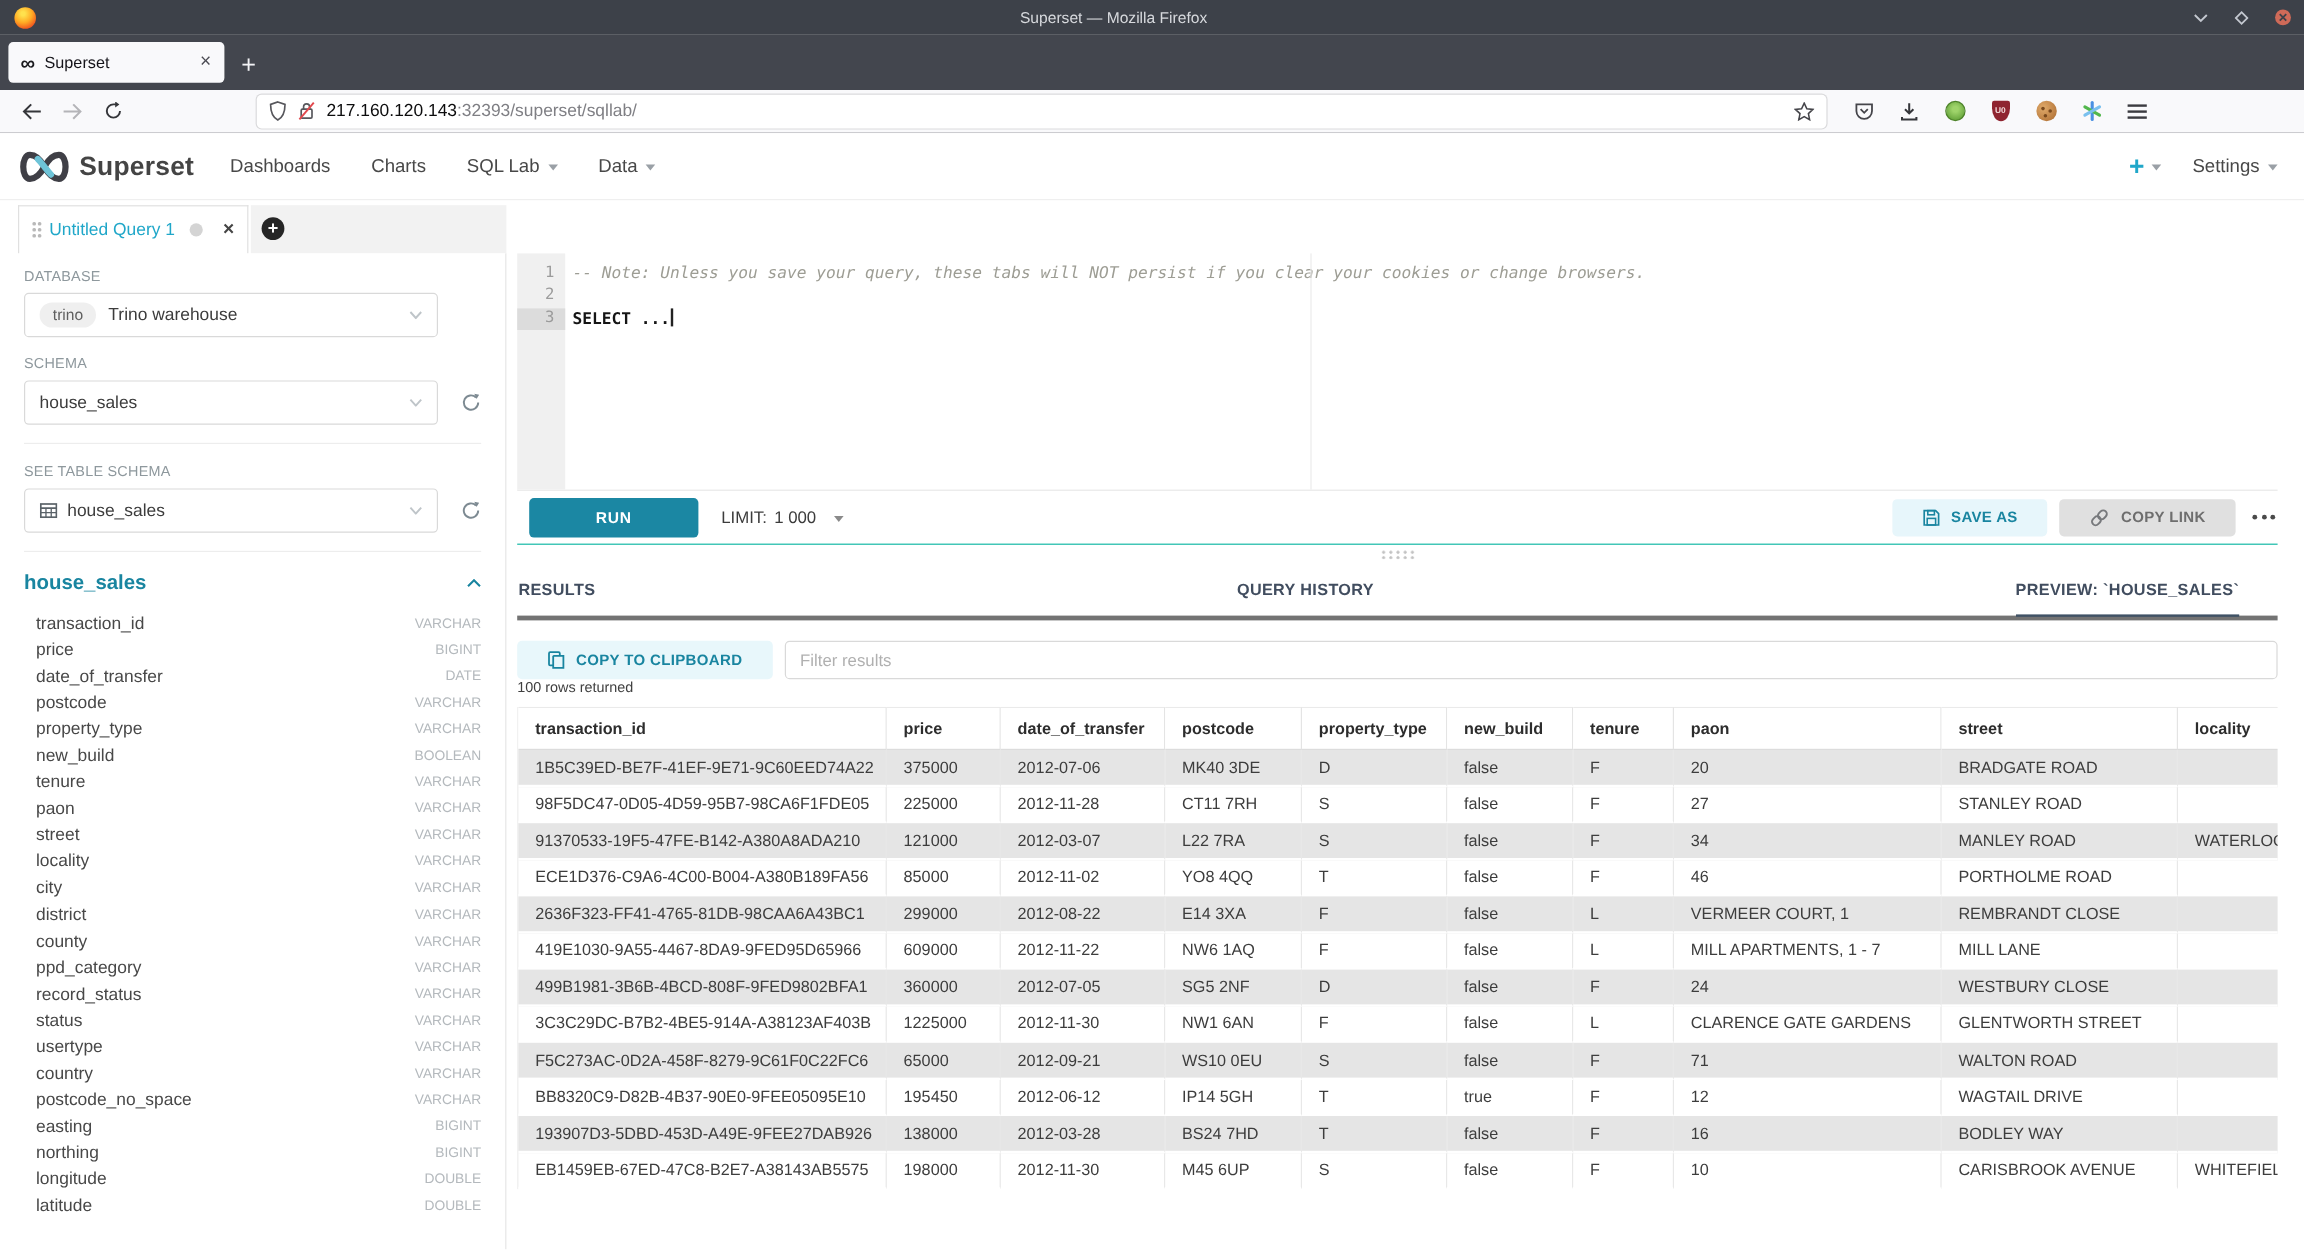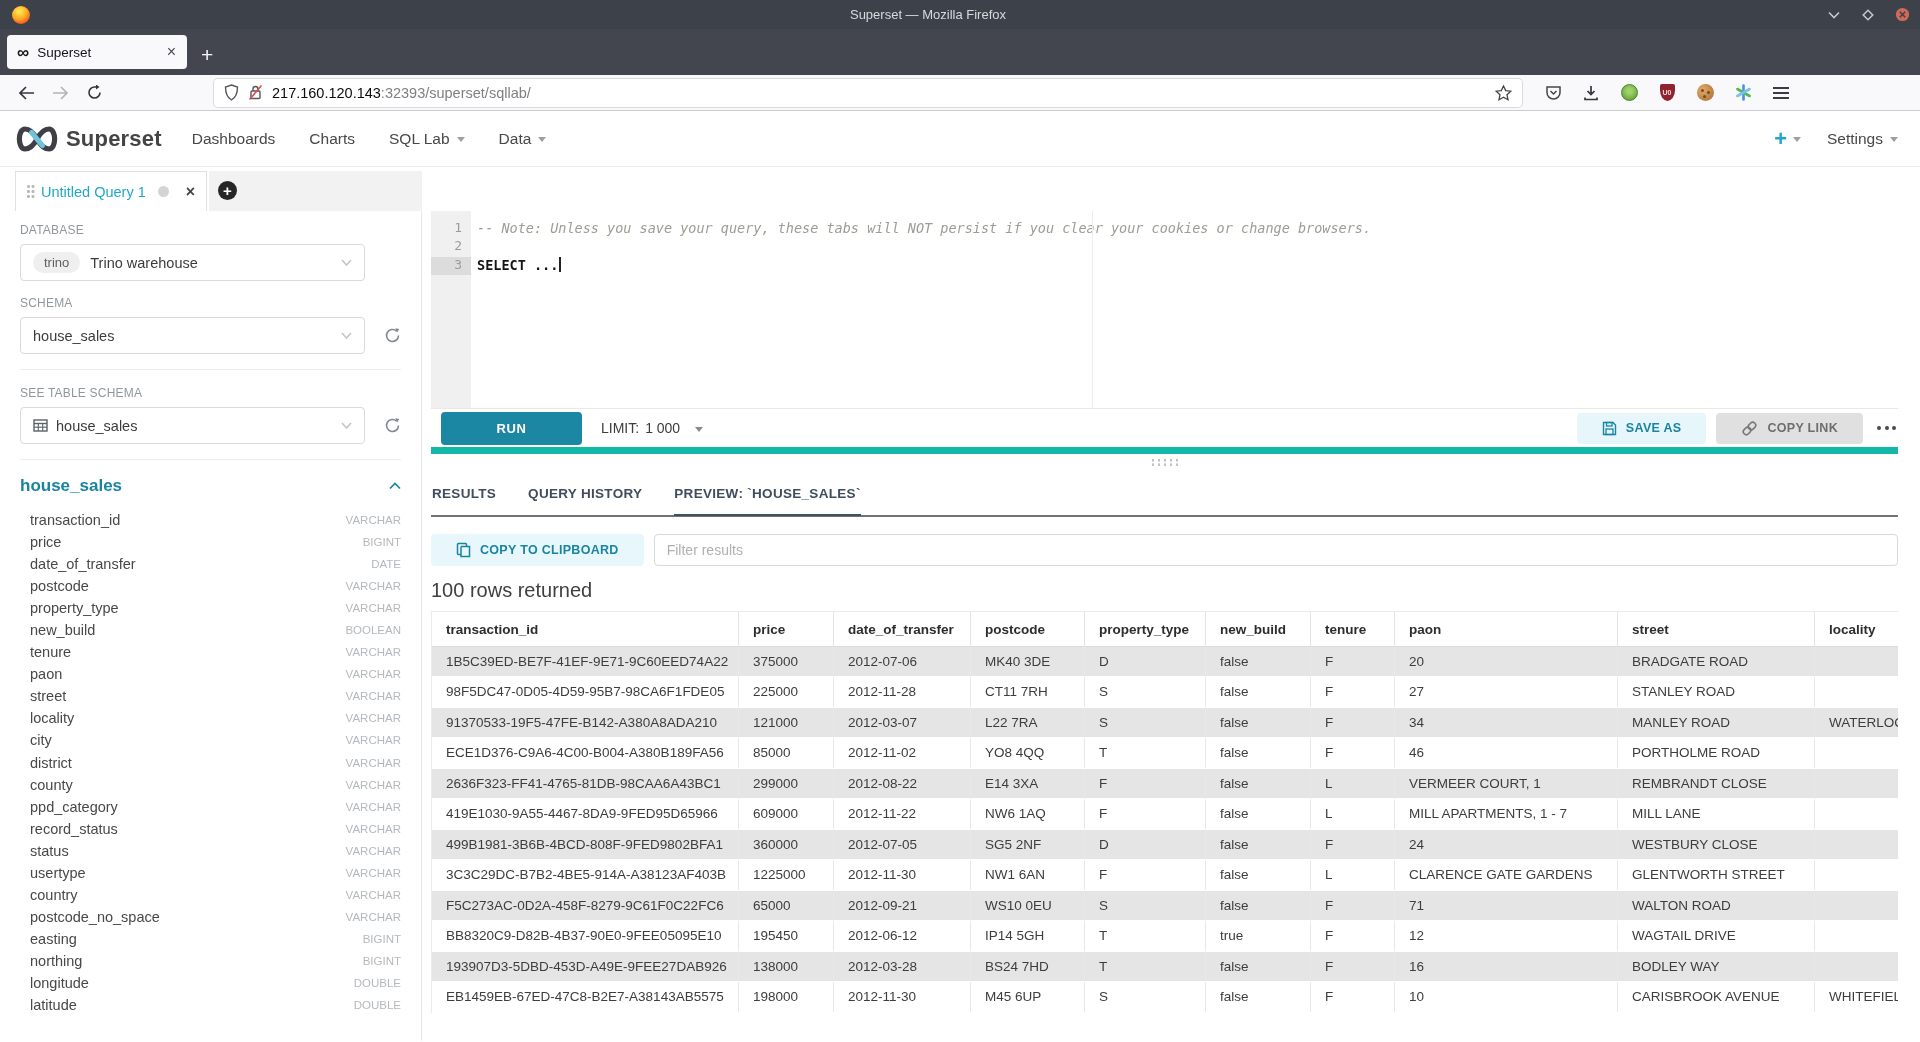--- a/index.html
+++ b/index.html
@@ -94,45 +94,45 @@
     font-family:"DejaVu Sans Mono", monospace; }
   .gutter { width:40px; background:#f0f0f0; padding-top:9px; }
   .gutter-line { height:18.4px; text-align:right; padding-right:9px; font-size:13px; color:#9b9b9b; }
   .gutter-line.active { background:#dcdcdc; }
   .code { flex:1; padding:9px 0 0 6px; position:relative; }
   .code-line { height:18.4px; font-size:13.5px; white-space:pre; }
   .code-comment { color:#9d9d94; font-style:italic; }
   .code-kw { color:#151515; font-weight:bold; }
   .cursor { display:inline-block; width:1.5px; height:15px; background:#222; vertical-align:-2px; margin-left:1px; }
   .print-margin { position:absolute; left:621px; top:0; bottom:0; width:1px; background:#ececec; }
-  .run-row { height:45px; border-bottom:7px solid #14b8a6; display:flex; align-items:center; }
+  .run-row { height:45px; border-bottom:1px solid #14b8a6; display:flex; align-items:center; }
   .run-btn { margin-left:10px; width:141px; height:33px; background:var(--run,#1b87a3); color:#fff;
     border:none; border-radius:4px; font-family:inherit; font-size:13px; font-weight:bold; letter-spacing:.6px; cursor:pointer; }
   .limit { margin-left:19px; display:flex; align-items:center; gap:6px; font-size:14px; color:#3c3c3c; cursor:pointer; }
   .limit .caret { margin-left:9px; border-top-color:#8a8a8a; }
   .run-spacer { flex:1; }
   .btn-light { height:31px; border:none; border-radius:4px; display:flex; align-items:center; gap:9px;
     padding:0 25px; font-family:inherit; font-size:12.5px; font-weight:bold; letter-spacing:.3px; cursor:pointer; }
   .saveas { background:#e7f6fb; color:var(--teal-dark,#1985a0); }
   .copylink { background:#e0e0e0; color:#6e6e6e; margin-left:10px; }
   .more-btn { margin-left:12px; display:flex; gap:3.5px; cursor:pointer; padding:6px 2px; }
   .more-btn i { width:4px; height:4px; border-radius:50%; background:#4a4a4a; }
   .split-handle-row { height:16px; display:flex; align-items:center; justify-content:center; }
   .split-handle { width:30px; height:8px; cursor:row-resize;
     background-image:radial-gradient(circle, #c2c2c2 1.1px, transparent 1.4px); background-size:6px 4.5px; }
-  .south-tabs { height:47px; border-bottom:2px solid #737373; display:flex; align-items:flex-end; padding-left:1px; }
+  .south-tabs { height:47px; border-bottom:4px solid #737373; display:flex; align-items:flex-end; padding-left:1px;justify-content:space-between; }
   .stab { margin-right:32px; padding-bottom:13px; font-size:13.5px; font-weight:600; color:#414d5f;
     letter-spacing:.3px; cursor:pointer; border-bottom:2.5px solid transparent; margin-bottom:-1px; }
   .stab.active { border-bottom-color:var(--tab-underline,#3f5265); }
   .results-bar { margin-top:17px; display:flex; align-items:center; }
   .copyclip { background:#e8f7fb; color:var(--teal-dark,#1985a0); height:32px; }
   .filter-input { flex:1; margin-left:10px; height:32px; border:1px solid #d9d9d9; border-radius:4px;
     padding:0 12px; font-family:inherit; font-size:14px; color:#333; outline:none; }
   .filter-input::placeholder { color:#b0b0b0; }
-  .rows-returned { margin-top:13px; font-size:20px; color:#3f3f3f; }
+  .rows-returned { font-size:12px; color:#3f3f3f; }
   .tablewrap { margin-top:9px; flex:1; overflow:hidden; }
   table.results { border-collapse:separate; border-spacing:0; table-layout:fixed; width:1489px;
     border-left:1px solid #eaeaea; }
   .results th { height:36px; font-size:13.5px; font-weight:bold; color:#2d2d2d; text-align:left;
     padding:0 6px 0 14px; background:#fff; border-top:1px solid #eaeaea; border-right:1px solid #e4e4e4;
     border-bottom:1px solid #dcdcdc; white-space:nowrap; overflow:hidden; cursor:pointer; }
   .results td { height:30.5px; font-size:13.5px; color:#3d3d3d; padding:0 6px 0 14px;
     border-right:1px solid #e8e8e8; border-bottom:2px solid #fff; white-space:nowrap; overflow:hidden; }
   .results tr.odd td { background:#e5e5e5; }
 </style>

